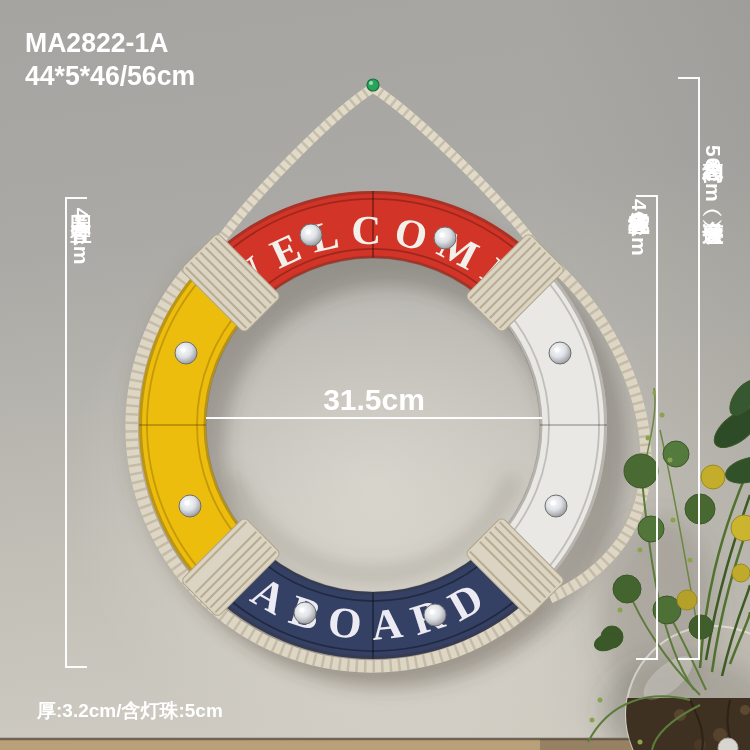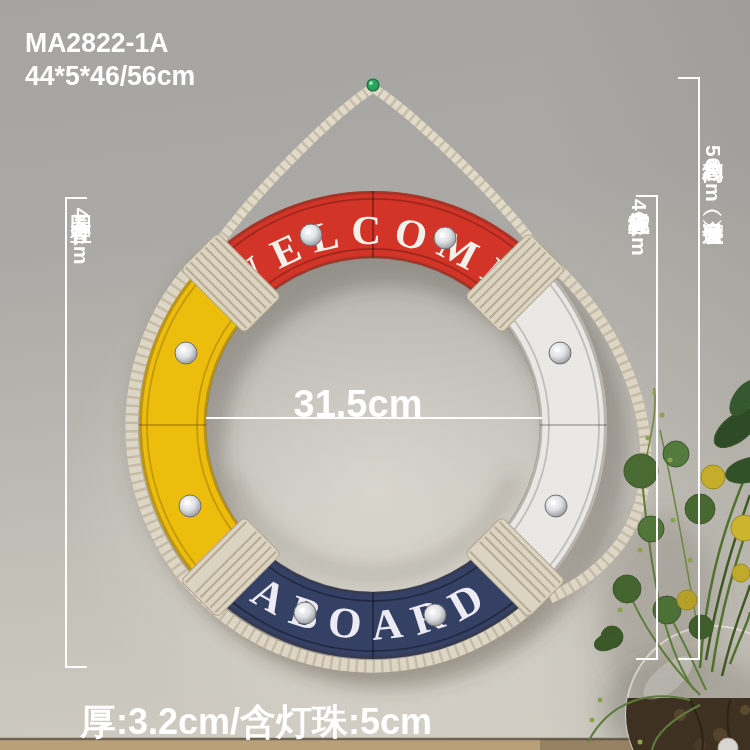--- a/index.html
+++ b/index.html
@@ -17,23 +17,23 @@
   .vlabel{
     writing-mode:vertical-rl;text-orientation:mixed;
     font-size:21px;font-weight:bold;letter-spacing:1px;
     white-space:nowrap;line-height:1.1;
   }
   .code-block{left:25px;top:26px;font-size:28px;font-weight:bold;line-height:33px;
     transform:scaleX(.95);transform-origin:left top;white-space:nowrap;}
   .dim-left-label{left:70px;top:198px;height:470px;display:flex;align-items:center;}
   .dim-inner-label{left:628px;top:194px;}
   .dim-outer-label{left:702px;top:142px;}
-  .dim-center-label{left:190px;top:383px;width:336px;text-align:center;
-    font-size:38px;font-weight:bold;}
-  .spec-bottom{left:37px;top:698px;font-size:36px;font-weight:bold;white-space:nowrap;margin-left:43px;}
+  .dim-center-label{left:206px;top:383px;width:336px;text-align:center;
+    font-size:30px;font-weight:bold;}
+  .spec-bottom{left:37px;top:698px;font-size:19px;font-weight:bold;white-space:nowrap;}
 </style>
 </head>
 <body>
 
 <div class="scene">
 
   <svg width="750" height="750" viewBox="0 0 750 750">
     <defs>
       <radialGradient id="knobGrad" cx="40%" cy="35%" r="75%">
         <stop offset="0%" stop-color="#fbfbfb"></stop>

